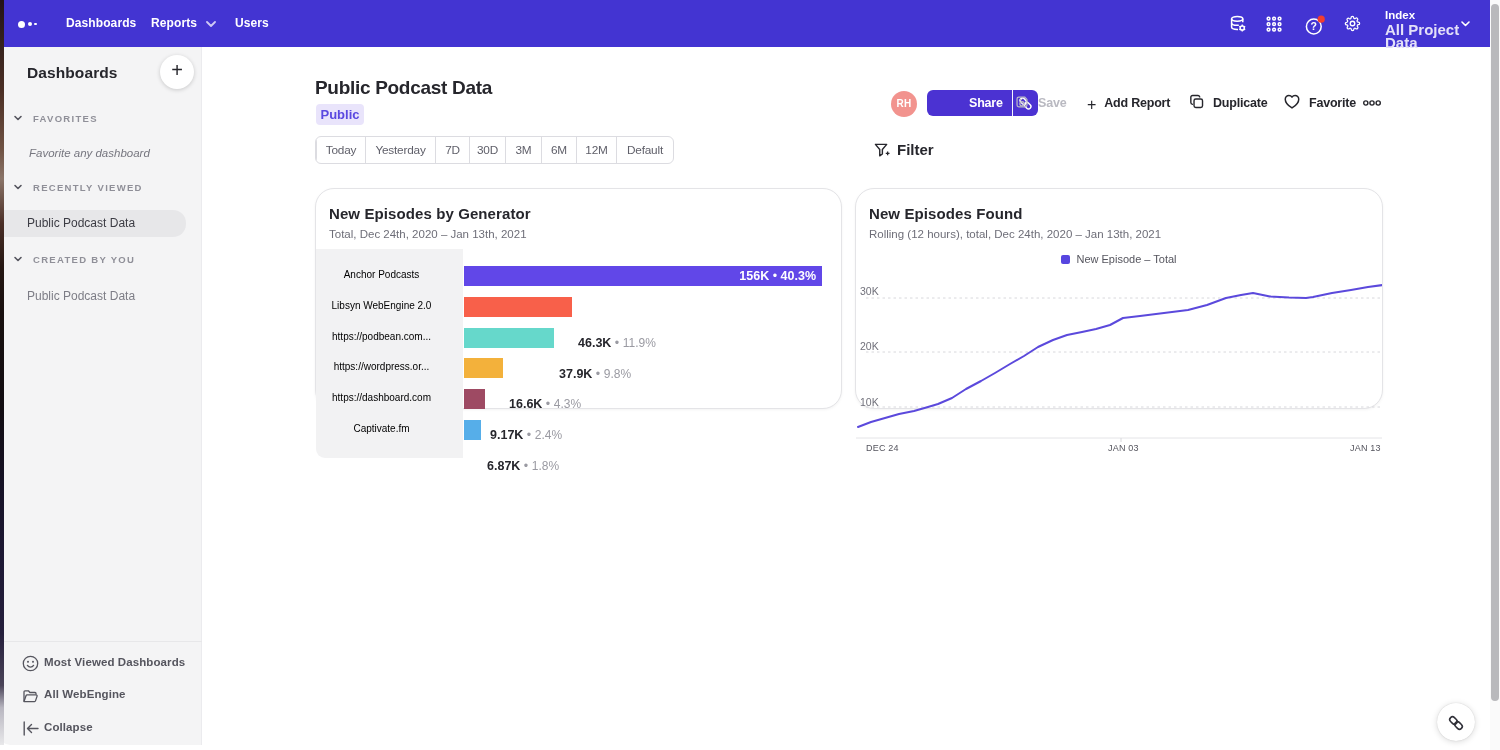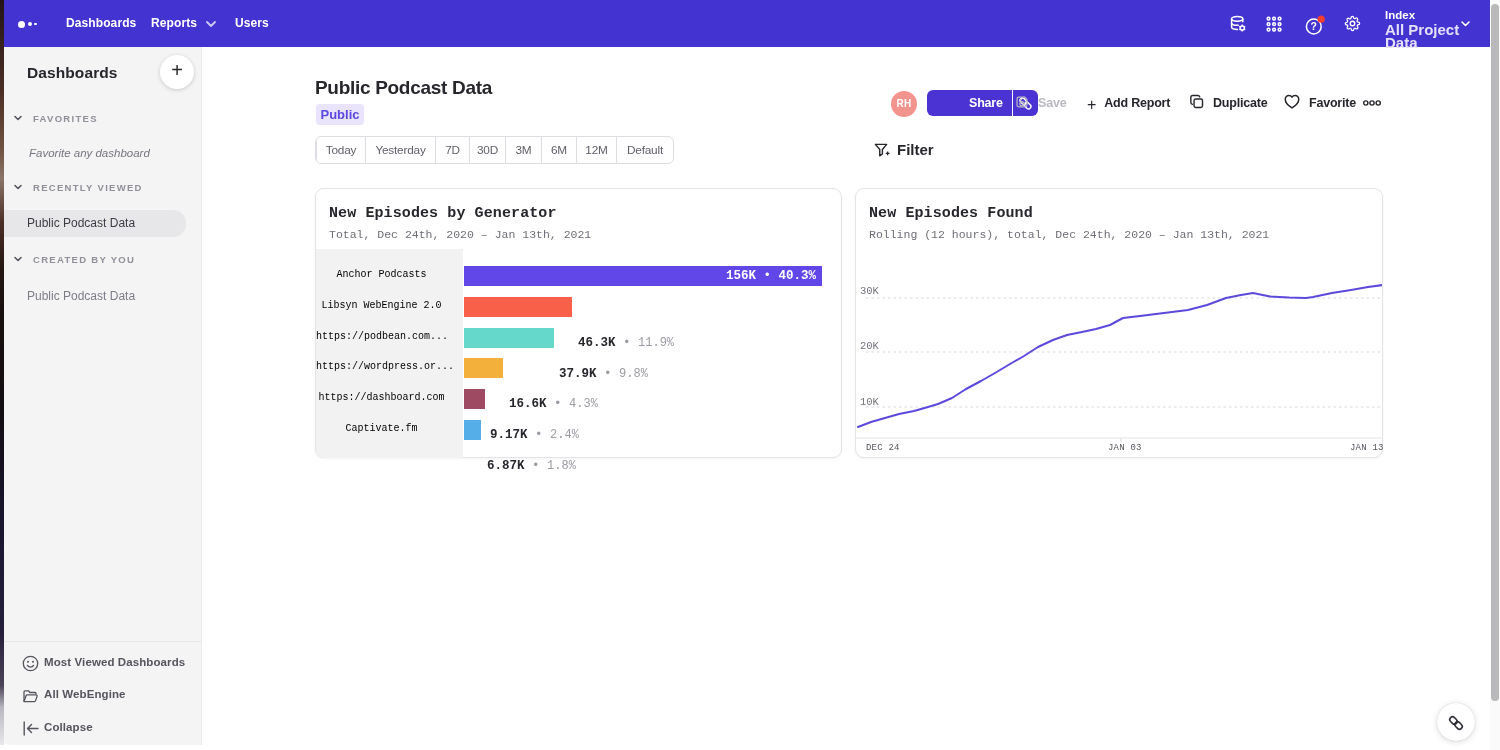--- a/index.html
+++ b/index.html
@@ -48,22 +48,22 @@
   #sharebtn .ic { width:25px; text-align:center; line-height:26px; }
   .hbtn { position:absolute; top:90px; height:26px; line-height:26px; font-size:12.5px; font-weight:700; color:#26262c; letter-spacing:-.2px; }
   .hbtn svg, .hbtn .pl { vertical-align:-3px; margin-right:8px; }
   #savebtn { color:#b9b9c1; }
   
   #datebar { position:absolute; left:315px; top:136px; height:28px; display:flex; border:1px solid #dcdce1; border-radius:6px; overflow:hidden; background:#fff; }
   #datebar .seg { height:100%; line-height:26px; font-size:11.8px; color:#5f5f69; border-left:1px solid #dcdce1; text-align:center; letter-spacing:-.2px; }
   #datebar .seg.first { border-left:none; background:#f2f2f4; color:#26262c; font-weight:700; font-size:11.5px; }
   #filterbtn { position:absolute; left:874px; top:136px; height:28px; line-height:28px; font-size:15px; font-weight:700; color:#26262c; }
   
-  .card { position:absolute; top:188px; height:270px; background:#fff; border:1px solid #e4e4e7; border-radius:9px;
-    box-shadow:0 1px 3px rgba(0,0,0,.05);font-family:Liberation Mono, monospace; }
+  .card { position:absolute; top:188px; height:221px; background:#fff; border:1px solid #e4e4e7; border-radius:19px;
+    box-shadow:0 1px 3px rgba(0,0,0,.05); }
   .card .ct { position:absolute; left:13px; top:16px; font-size:15px; font-weight:700; color:#26262c; letter-spacing:.1px; }
   .card .cs { position:absolute; left:13px; top:39px; font-size:11.5px; color:#6e6e78; }
   #card1 { left:315px; width:527px; }
   #card2 { left:855px; width:528px; }
   #labelcol { position:absolute; left:0; top:60px; width:147px; height:209px; background:#f2f2f3; border-radius:0 0 0 9px; }
   .blabel { position:absolute; font-size:10px; color:#000000; text-align:center; width:131px; left:0; }
   .bar { position:absolute; left:148px; height:20px; }
   .bval { position:absolute; font-size:12.5px; font-weight:700; color:#26262c; white-space:nowrap;margin-top:36px; }
   .bval .pct { color:#9a9aa2; font-weight:400; font-size:12px; }
   .bval .dot { color:#9a9aa2; font-weight:400; }
@@ -251,20 +251,21 @@
   <div class="bval" style="left:262px;top:111px;">46.3K <span class="dot">•</span> <span class="pct">11.9%</span></div>
   <div class="bval" style="left:243px;top:141.5px;">37.9K <span class="dot">•</span> <span class="pct">9.8%</span></div>
   <div class="bval" style="left:193px;top:172px;">16.6K <span class="dot">•</span> <span class="pct">4.3%</span></div>
   <div class="bval" style="left:174px;top:203px;">9.17K <span class="dot">•</span> <span class="pct">2.4%</span></div>
   <div class="bval" style="left:171px;top:233.5px;">6.87K <span class="dot">•</span> <span class="pct">1.8%</span></div>
 </div>
 
 <div class="card" id="card2">
   <div class="ct">New Episodes Found</div>
   <div class="cs">Rolling (12 hours), total, Dec 24th, 2020 – Jan 13th, 2021</div>
+  <div id="legend2"><i></i>New Episode – Total</div>
   <div class="ylab" style="top:96px;">30K</div>
   <div class="ylab" style="top:151px;">20K</div>
   <div class="ylab" style="top:207px;">10K</div>
   <svg width="526" height="270" viewBox="0 0 526 270" style="position:absolute;left:0;top:0;" fill="none">
     <line x1="10" y1="109" x2="526" y2="109" stroke="#d8d8dc" stroke-width="1" stroke-dasharray="2.5,3"></line>
     <line x1="10" y1="163" x2="526" y2="163" stroke="#d8d8dc" stroke-width="1" stroke-dasharray="2.5,3"></line>
     <line x1="10" y1="218" x2="526" y2="218" stroke="#d8d8dc" stroke-width="1" stroke-dasharray="2.5,3"></line>
     <line x1="0" y1="249" x2="526" y2="249" stroke="#e4e4e7" stroke-width="1"></line>
     <line x1="265" y1="249" x2="265" y2="253" stroke="#d8d8dc" stroke-width="1"></line>
     <polyline stroke="#5b49dc" stroke-width="2" stroke-linejoin="round" stroke-linecap="round" points="2,238 15,233 29,229 43,225 58,222 72,218 82,215 96,209 110,200 125,192 139,184 154,175 168,167 182,158 197,151 211,146 226,143 240,140 254,136 267,129 284,127 308,124 332,121 351,116 370,109 385,106 397,104 414,107.5 433,108.5 450,109 457,108 476,104 495,101 512,98 527,96"></polyline>

